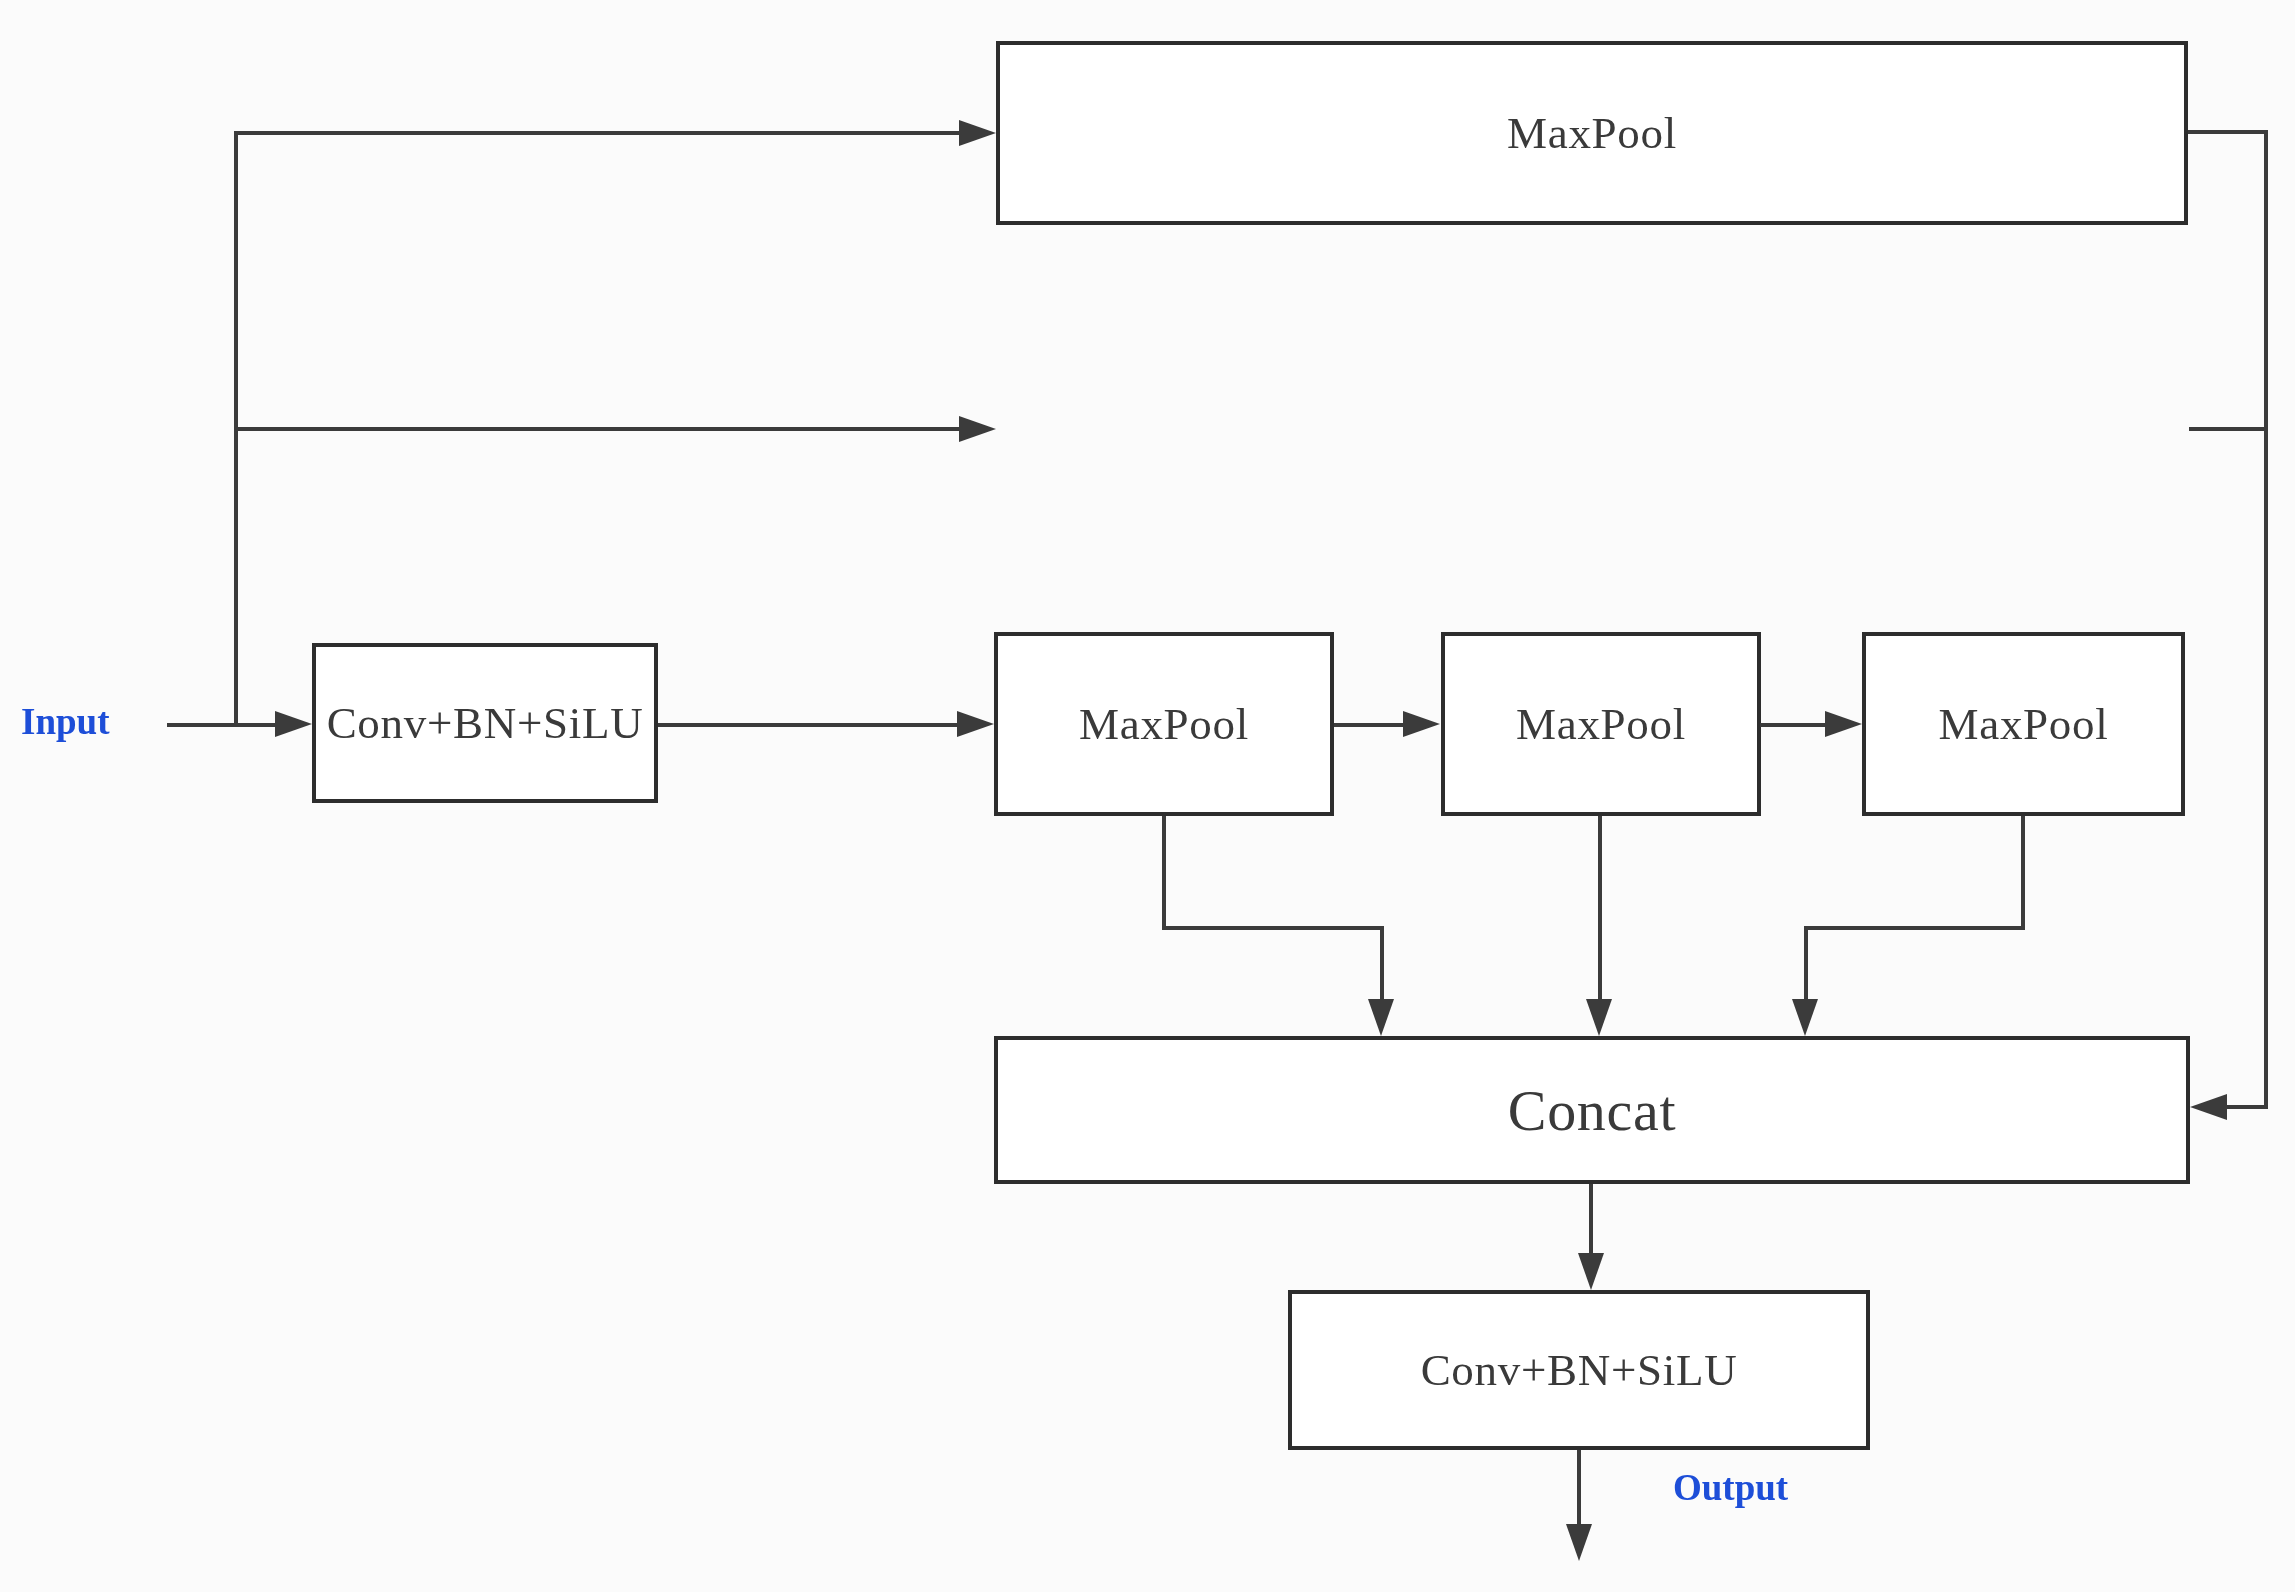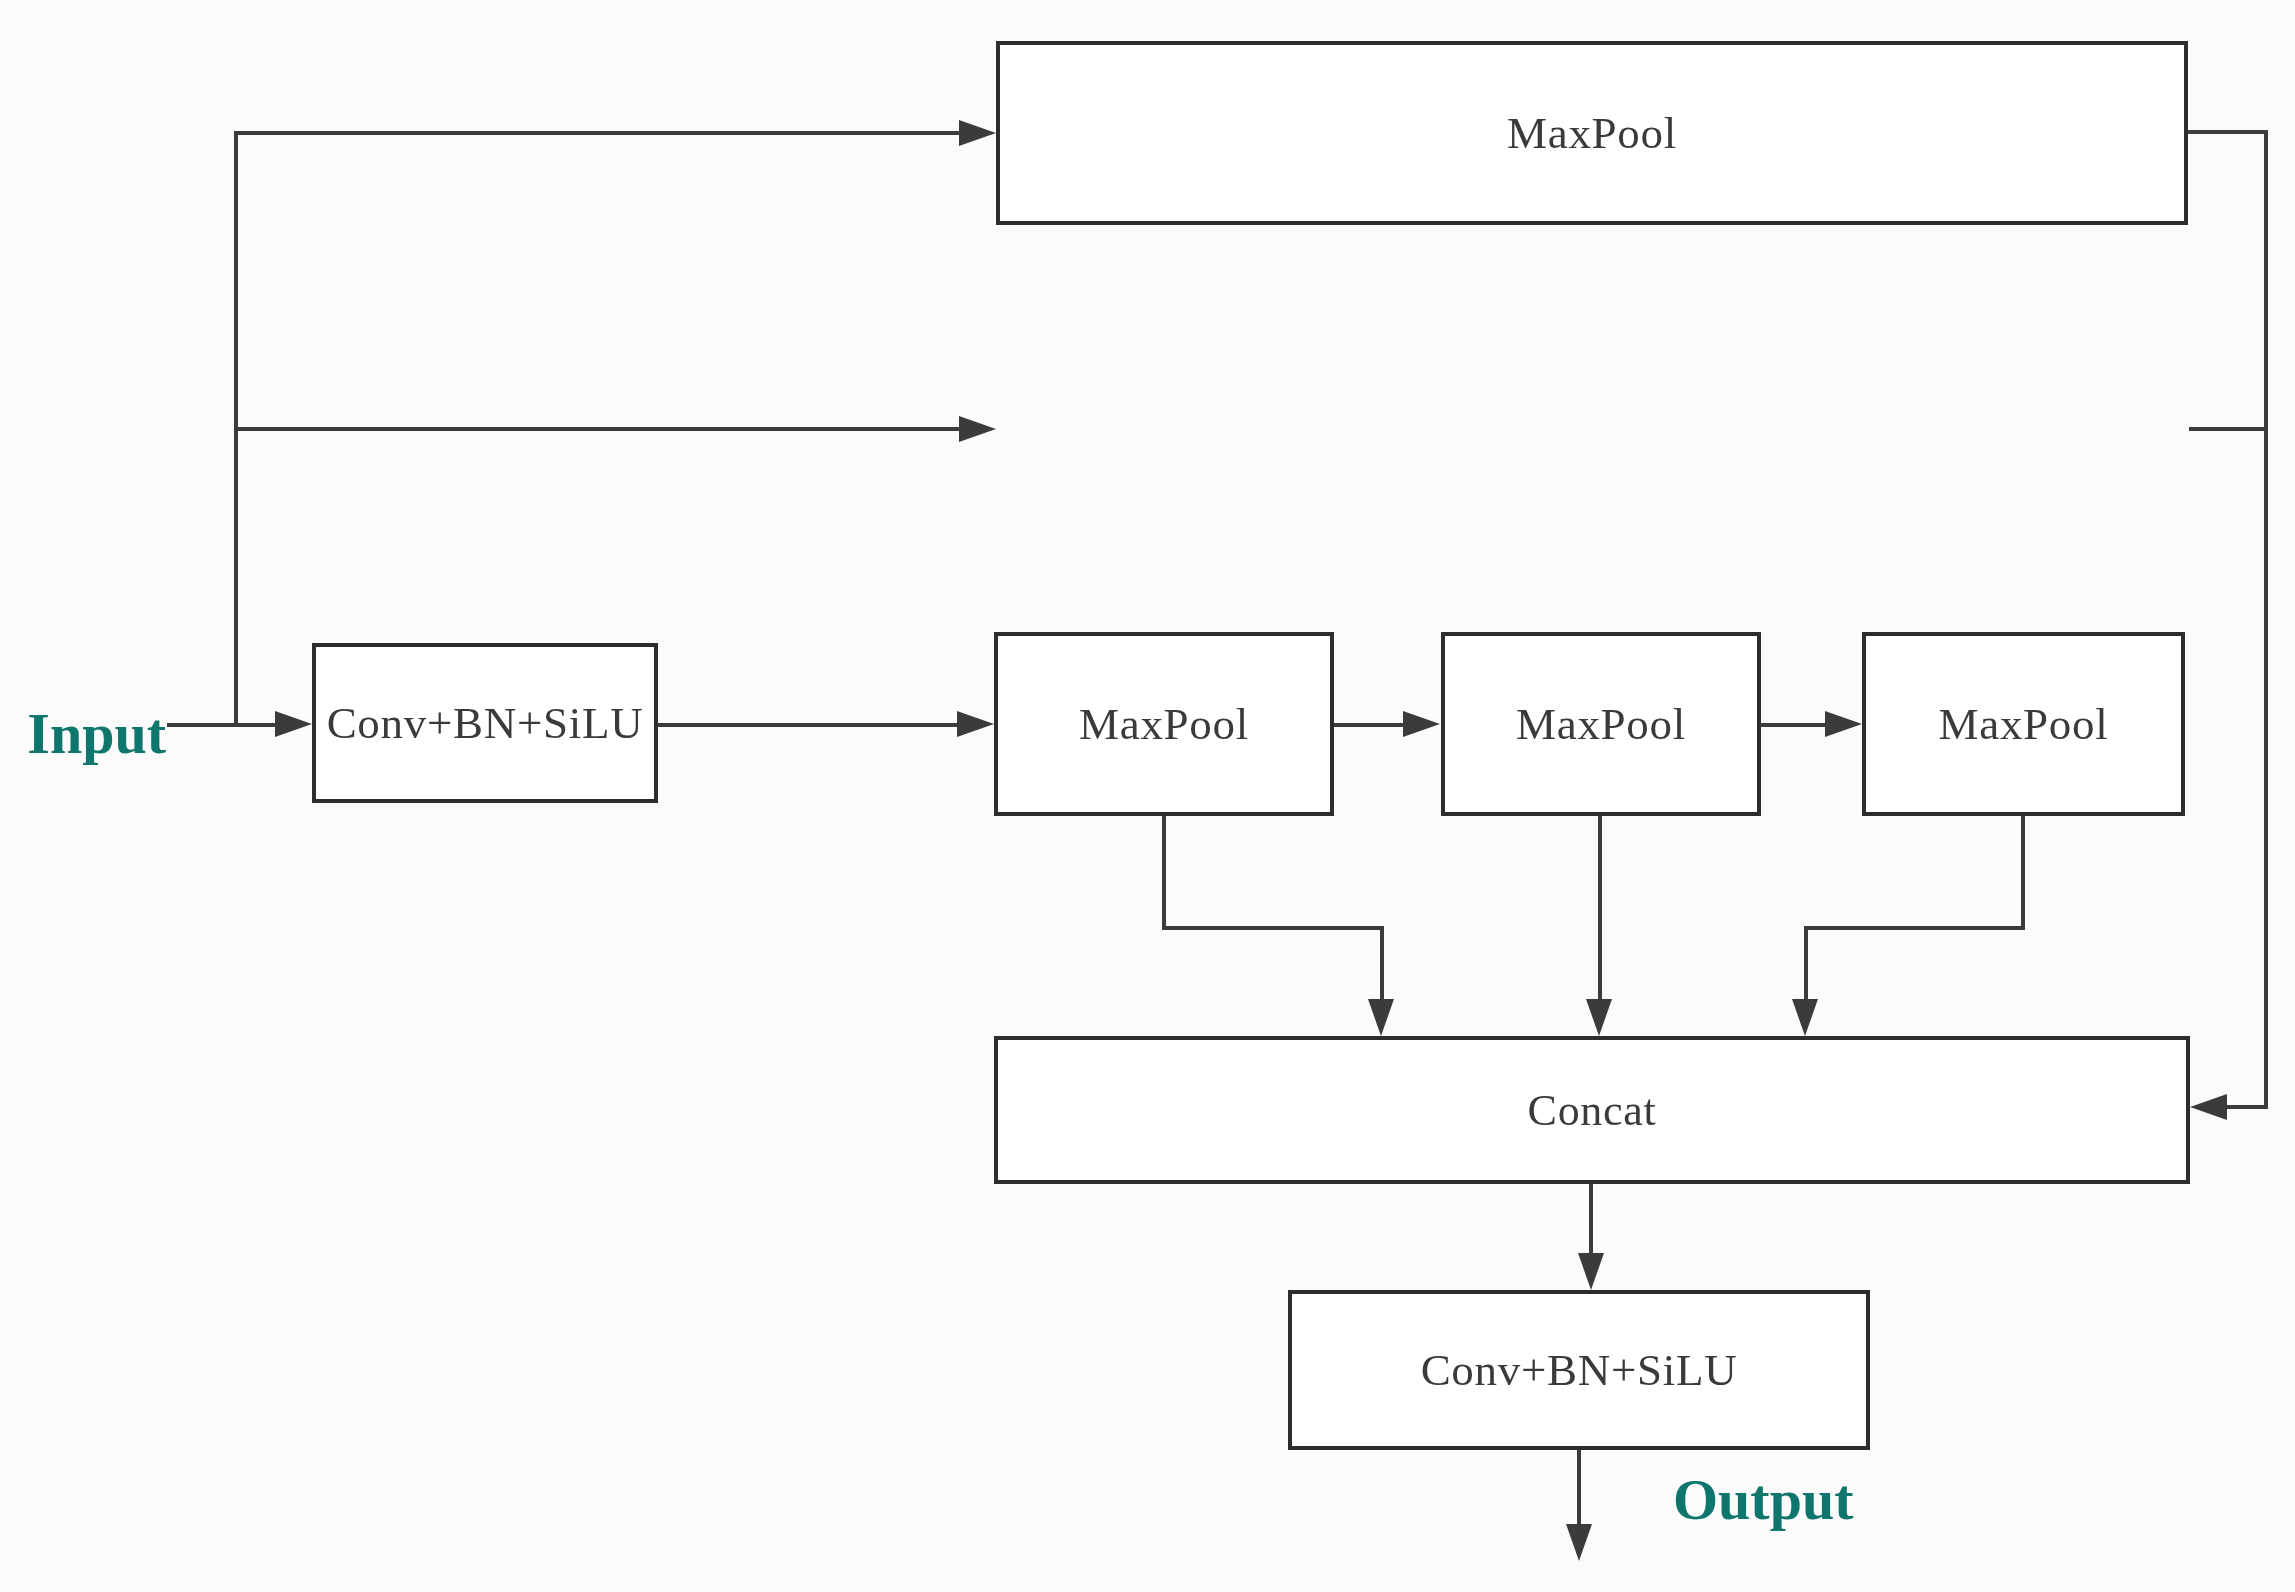--- a/index.html
+++ b/index.html
@@ -14,30 +14,30 @@
   }
   .box{
     position:absolute;
     box-sizing:border-box;
     border:4.5px solid #2d2d2d;
     background:#ffffff;
     display:flex;align-items:center;justify-content:center;
     font-size:45px;color:#3a3a3a;
     letter-spacing:0.7px;
   }
-  .box.big-label{font-size:44px;}
+  .box.big-label{font-size:58px;}
   .hline,.vline{position:absolute;background:#3b3b3b;}
   .arr{position:absolute;width:0;height:0;}
   .arr.right{border-top:13.4px solid transparent;border-bottom:13.4px solid transparent;border-left:37px solid #3b3b3b;}
   .arr.left {border-top:13.4px solid transparent;border-bottom:13.4px solid transparent;border-right:37px solid #3b3b3b;}
   .arr.down {border-left:13.4px solid transparent;border-right:13.4px solid transparent;border-top:37px solid #3b3b3b;}
   .io-label{
     position:absolute;
-    font-size:58px;color:#0f766e;
-    text-align:right;
+    font-size:37px;color:#1d4ed8;
+    text-align:left;
   }
   .io-label.bold{font-weight:bold;}
 </style>
 </head>
 <body>
 
 <div class="canvas">
 
   <div class="box" style="left:996px;top:41px;width:1192px;height:184px;">
     <span>MaxPool</span>

